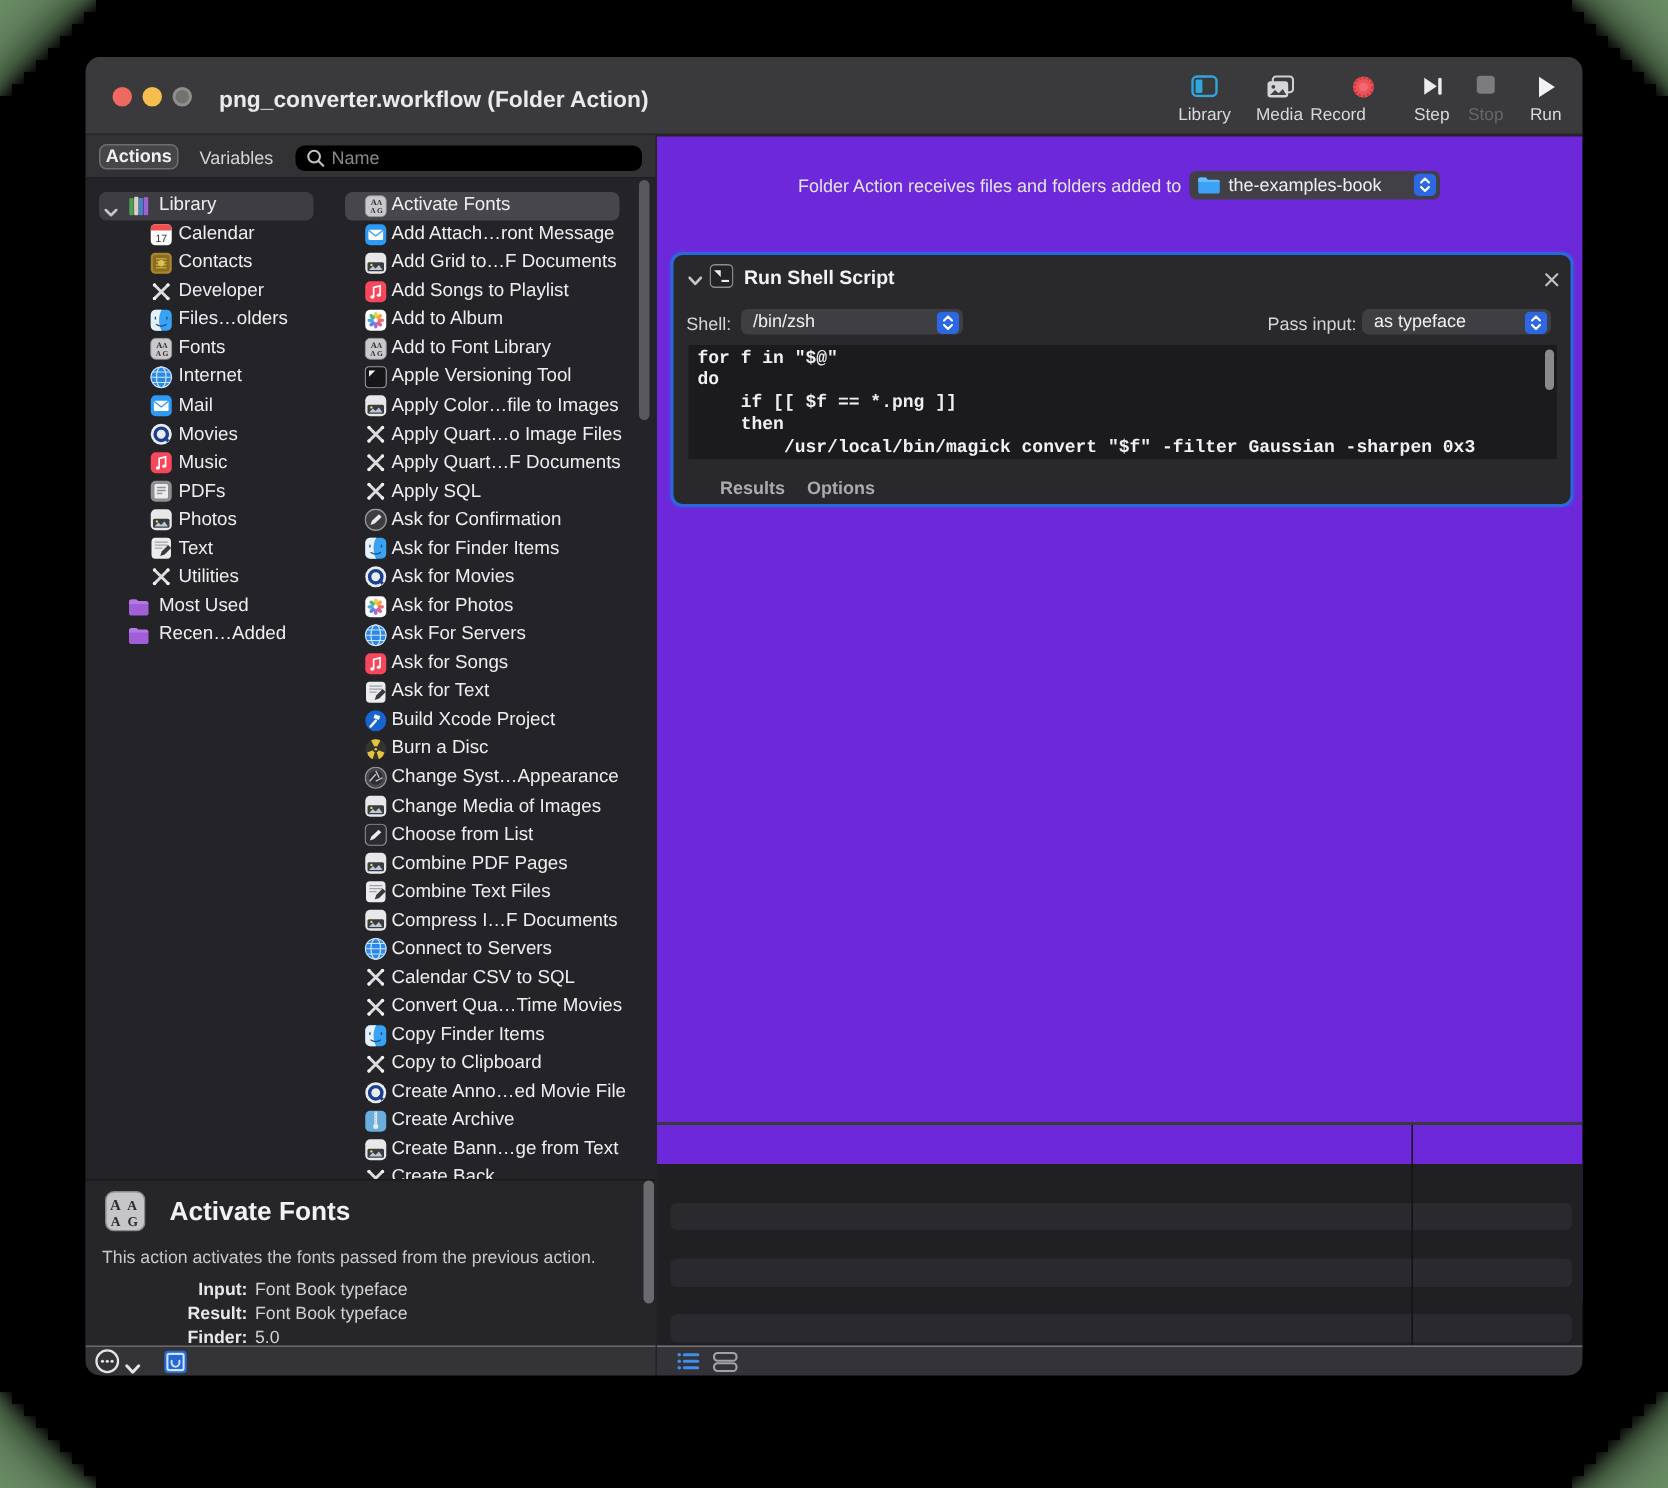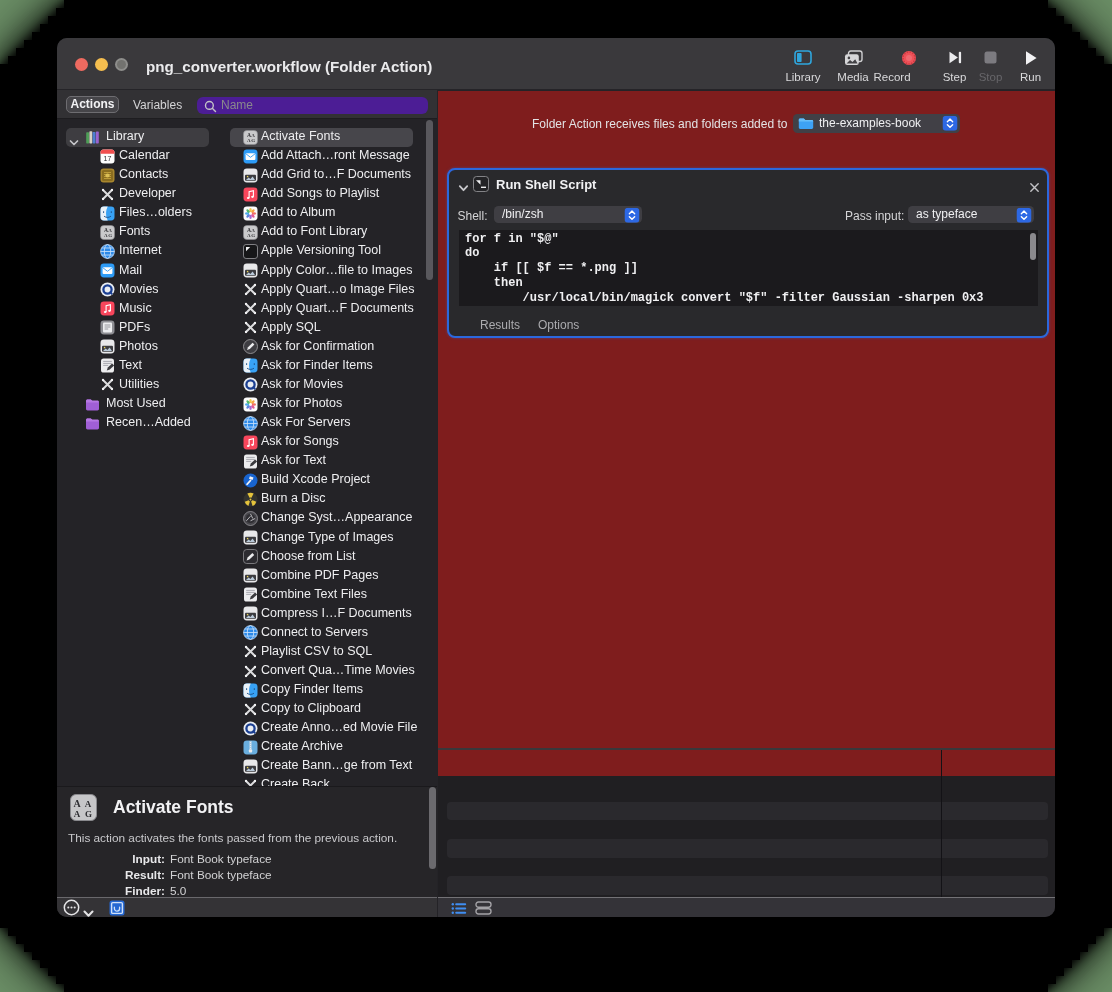--- a/index.html
+++ b/index.html
@@ -15,51 +15,51 @@
 .tl { position:absolute; top:19.5px; width:13px; height:13px; border-radius:50%; }
 #title { position:absolute; left:89px; top:19.5px; font-size:15.2px; font-weight:bold; color:#eaeaec; }
 #sidebar { position:absolute; left:0; top:53px; width:380px; height:826px; background:#242327; }
 #topstrip { position:absolute; left:0; top:52px; width:380px; height:29px;
   background:#323134; border-bottom:1px solid #1e1d20; }
 #actbtn { position:absolute; left:9px; top:6px; width:53px; height:17px; background:#464549;
   border:1px solid #6e6d71; border-radius:5px; color:#f2f2f4; font-size:12px; font-weight:bold;
   text-align:center; line-height:15px; }
 #vartab { position:absolute; left:76px; top:8px; font-size:12px; color:#d4d4d6; }
 #search { position:absolute; left:140px; top:6.5px; width:231px; height:17px;
-  background:#4c1d95; border-radius:6px; }
+  background:#000000; border-radius:6px; }
 #lists { position:absolute; left:0; top:82px; width:380px; height:666px; overflow:hidden; }
 .hl { position:absolute; height:19px; background:#3e3d41; border-radius:5px; }
 .ric { position:absolute; width:15px; height:15px; }
 .ric svg { display:block; }
 .rtx { position:absolute; font-size:12.5px; color:#eeeef0; white-space:nowrap; }
 .chev { position:absolute; }
 .sb { position:absolute; border-radius:3.5px; background:#59585d; }
 #descpanel { position:absolute; left:0; top:748px; width:380px; height:111px;
   background:#262528; border-top:1px solid #1a191c; }
 #leftbar { position:absolute; left:0; top:859px; width:380px; height:20px;
   background:#343336; border-top:1px solid #69686c; }
 #rightbar { position:absolute; left:381px; top:859px; width:617px; height:20px;
   background:#343338; border-top:1px solid #737276; }
-#canvas { position:absolute; left:381px; top:53px; width:617px; height:777px; background:#7f1d1d; }
+#canvas { position:absolute; left:381px; top:53px; width:617px; height:777px; background:#6d28d9; }
 #logsplit { position:absolute; left:381px; top:710px; width:617px; height:2px; background:#39383b; }
 #loghead { position:absolute; left:381px; top:712px; width:617px; height:25px;
   background:#242328; border-bottom:1px solid #19181c; }
 #logrows { position:absolute; left:381px; top:738px; width:617px; height:121px; background:#201f22; }
 .stripe { position:absolute; left:9px; width:601px; height:18.7px; background:#2a292d; border-radius:4px; }
 #runpanel { position:absolute; left:390px; top:129.5px; width:602px; height:170px;
   background:#29292c; border:2px solid #2c68dd; border-radius:8px;
   box-shadow:0 0 3px rgba(45,108,224,.45); }
 .pop { position:absolute; height:19px; background:#414046; border-radius:4.5px; color:#f0f0f2;
   font-size:12px; line-height:19px; }
 .pop .st { position:absolute; right:2px; top:1.5px; transform:scale(0.94); }
 #code { position:absolute; left:9.5px; top:60.5px; width:579px; height:75.5px; background:#1b1a1d;
   font-family:"Liberation Mono", monospace; font-size:12px; font-weight:bold; color:#f0f0f2;
   line-height:14.75px; padding:1.5px 0 0 6.5px; white-space:pre; overflow:hidden; }
 .plabel { position:absolute; font-size:12px; color:#d5d5d7; }
-.ftab { position:absolute; font-size:12px; font-weight:normal; color:#ababaf; }
+.ftab { position:absolute; font-size:12px; font-weight:bold; color:#ababaf; }
 </style></head>
 <body>
 <div id="stage">
 <div id="shade"></div>
 <div id="backwrap">
       <div id="backdrop"></div>
     </div>
 <div id="win">
   <div id="titlebar">
     <div class="tl" style="left:18.2px;background:#ee6a60"></div>
@@ -457,21 +457,21 @@
           </div>
           <div class="rtx" style="left:204px;top:472.4px">Change Syst…Appearance</div>
           <div class="ric" style="left:186px;top:492.0px">
             <svg width="15" height="15" viewBox="0 0 15 15">
               <rect x="0.5" y="0.5" width="14" height="14" rx="3.4" fill="#e8e8ea"></rect>
               <rect x="2" y="6.8" width="11" height="6" rx="1" fill="#3c3c40"></rect>
               <path d="M3 12l2.6-2.6 1.8 1.6 2.2-2.4 2.4 3.4z" fill="#b9c9d9"></path>
               <circle cx="4.6" cy="8.6" r="0.8" fill="#e8d35a"></circle>
             </svg>
           </div>
-          <div class="rtx" style="left:204px;top:491.5px">Change Type of Images</div>
+          <div class="rtx" style="left:204px;top:491.5px">Change Media of Images</div>
           <div class="ric" style="left:186px;top:511.0px">
             <svg width="15" height="15" viewBox="0 0 15 15">
               <rect x="0.5" y="0.5" width="14" height="14" rx="3.2" fill="#2c2b30" stroke="#8e8e92" stroke-width="0.8"></rect>
               <path d="M3.6 11.4l1-2.8 4.8-4.5 1.8 1.8-4.8 4.5z" fill="#ececee"></path>
             </svg>
           </div>
           <div class="rtx" style="left:204px;top:510.5px">Choose from List</div>
           <div class="ric" style="left:186px;top:530.1px">
             <svg width="15" height="15" viewBox="0 0 15 15">
               <rect x="0.5" y="0.5" width="14" height="14" rx="3.4" fill="#e8e8ea"></rect>
@@ -509,21 +509,21 @@
           <div class="rtx" style="left:204px;top:586.8px">Connect to Servers</div>
           <div class="ric" style="left:186px;top:606.4px">
             <svg width="15" height="15" viewBox="0 0 15 15">
               <path d="M3 3 L12 12 M12 3 L3 12" stroke="#dcdcde" stroke-width="2" stroke-linecap="round"></path>
               <circle cx="3" cy="3" r="1.15" fill="#f2f2f4"></circle>
               <circle cx="12" cy="3" r="1.15" fill="#f2f2f4"></circle>
               <circle cx="3" cy="12" r="1.15" fill="#f2f2f4"></circle>
               <circle cx="12" cy="12" r="1.15" fill="#f2f2f4"></circle>
             </svg>
           </div>
-          <div class="rtx" style="left:204px;top:605.9px">Playlist CSV to SQL</div>
+          <div class="rtx" style="left:204px;top:605.9px">Calendar CSV to SQL</div>
           <div class="ric" style="left:186px;top:625.5px">
             <svg width="15" height="15" viewBox="0 0 15 15">
               <path d="M3 3 L12 12 M12 3 L3 12" stroke="#dcdcde" stroke-width="2" stroke-linecap="round"></path>
               <circle cx="3" cy="3" r="1.15" fill="#f2f2f4"></circle>
               <circle cx="12" cy="3" r="1.15" fill="#f2f2f4"></circle>
               <circle cx="3" cy="12" r="1.15" fill="#f2f2f4"></circle>
               <circle cx="12" cy="12" r="1.15" fill="#f2f2f4"></circle>
             </svg>
           </div>
           <div class="rtx" style="left:204px;top:625.0px">Convert Qua…Time Movies</div>

